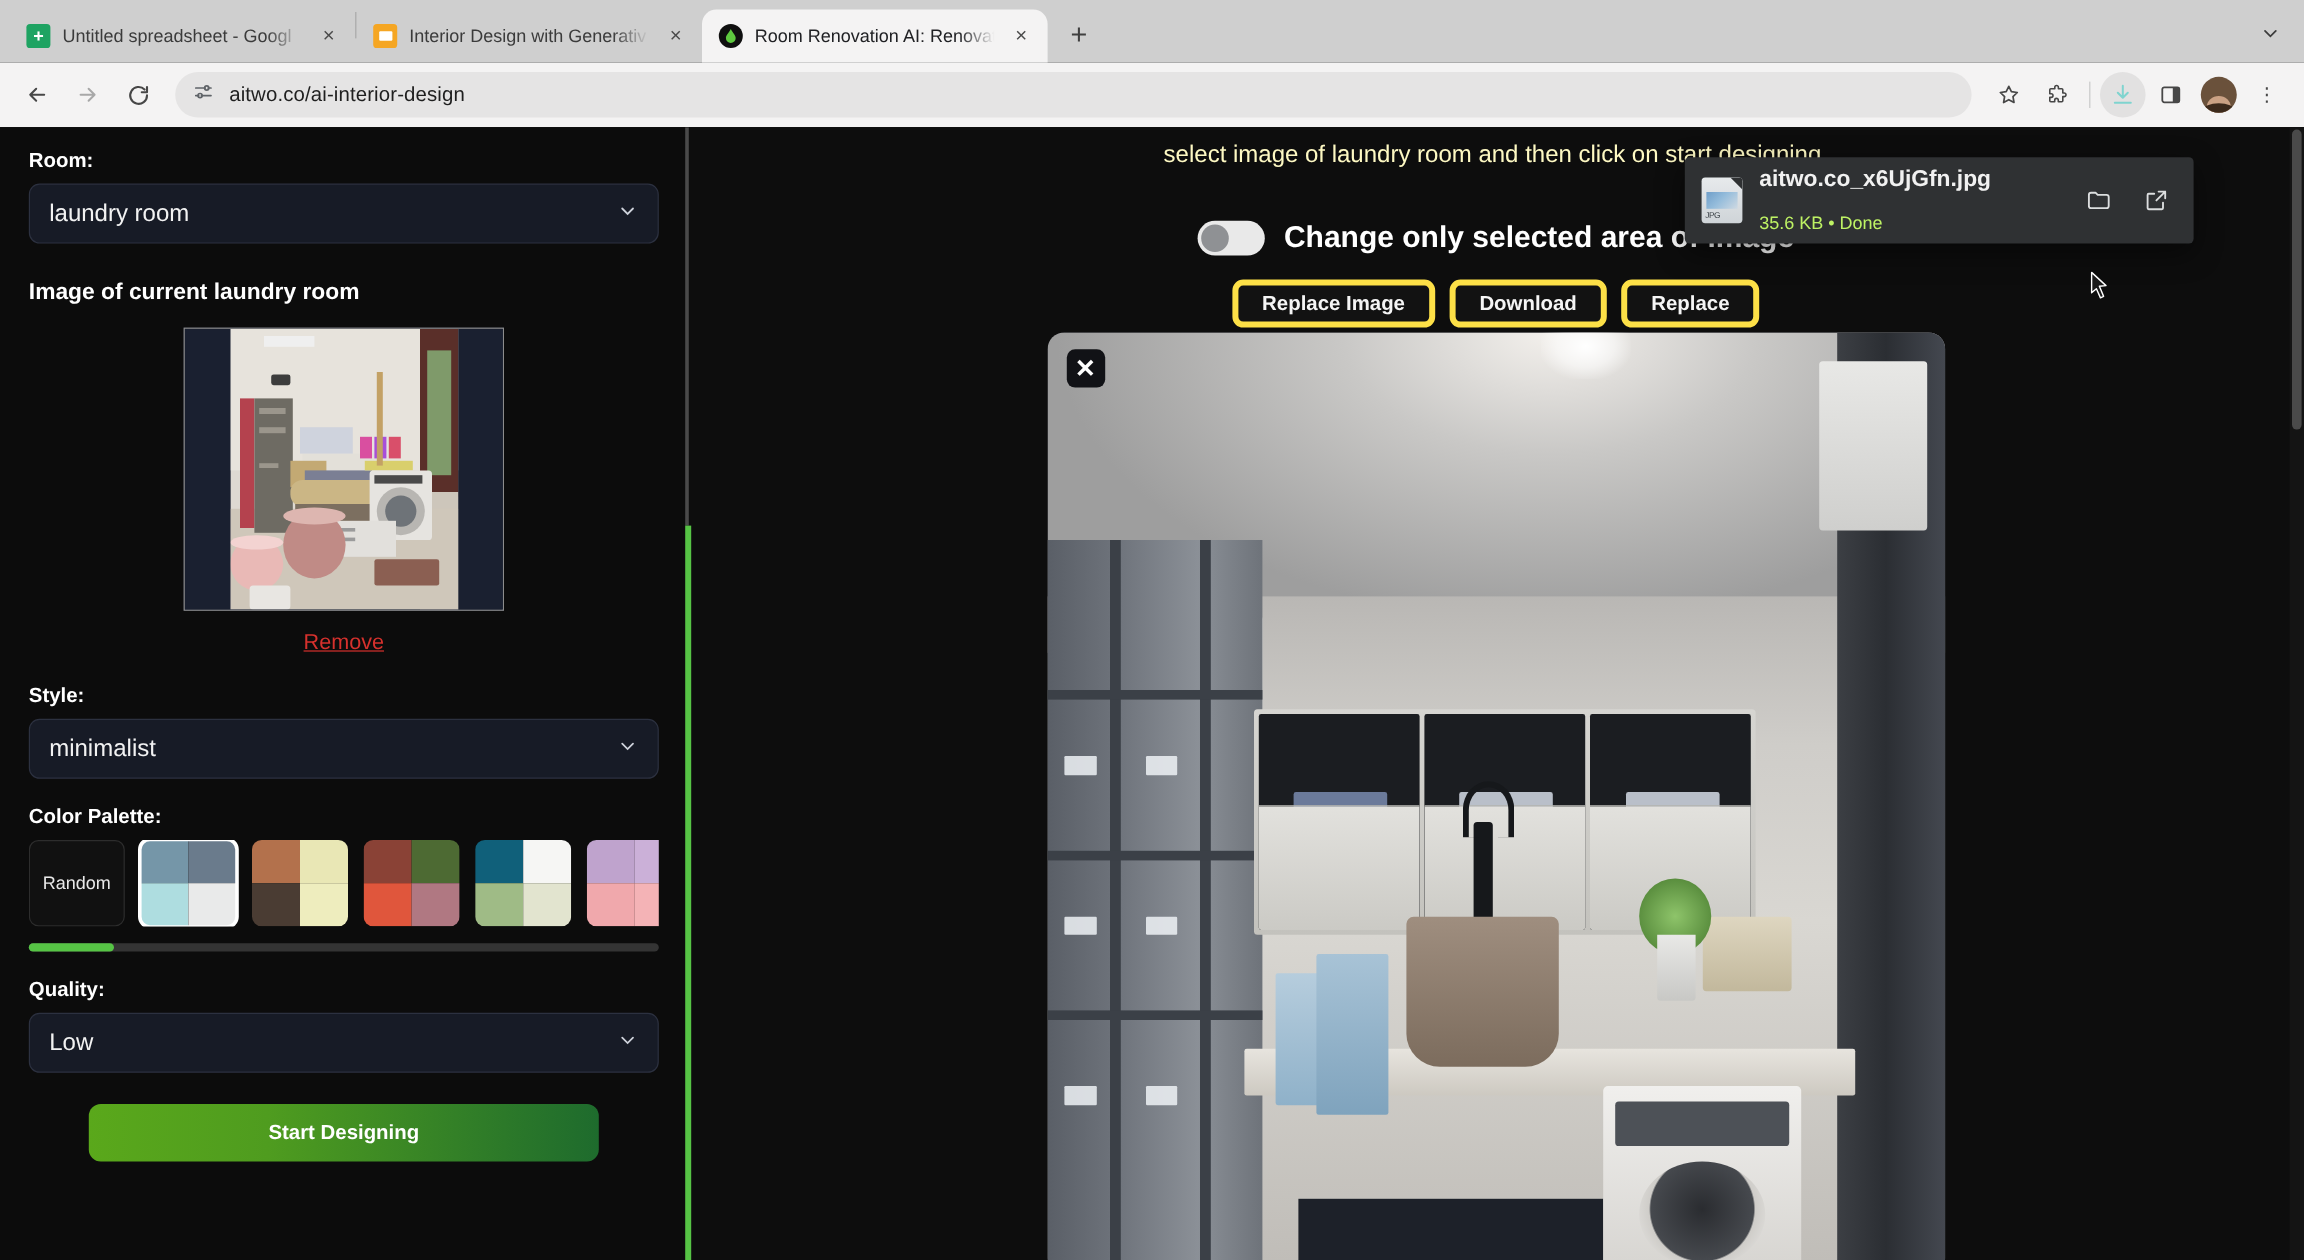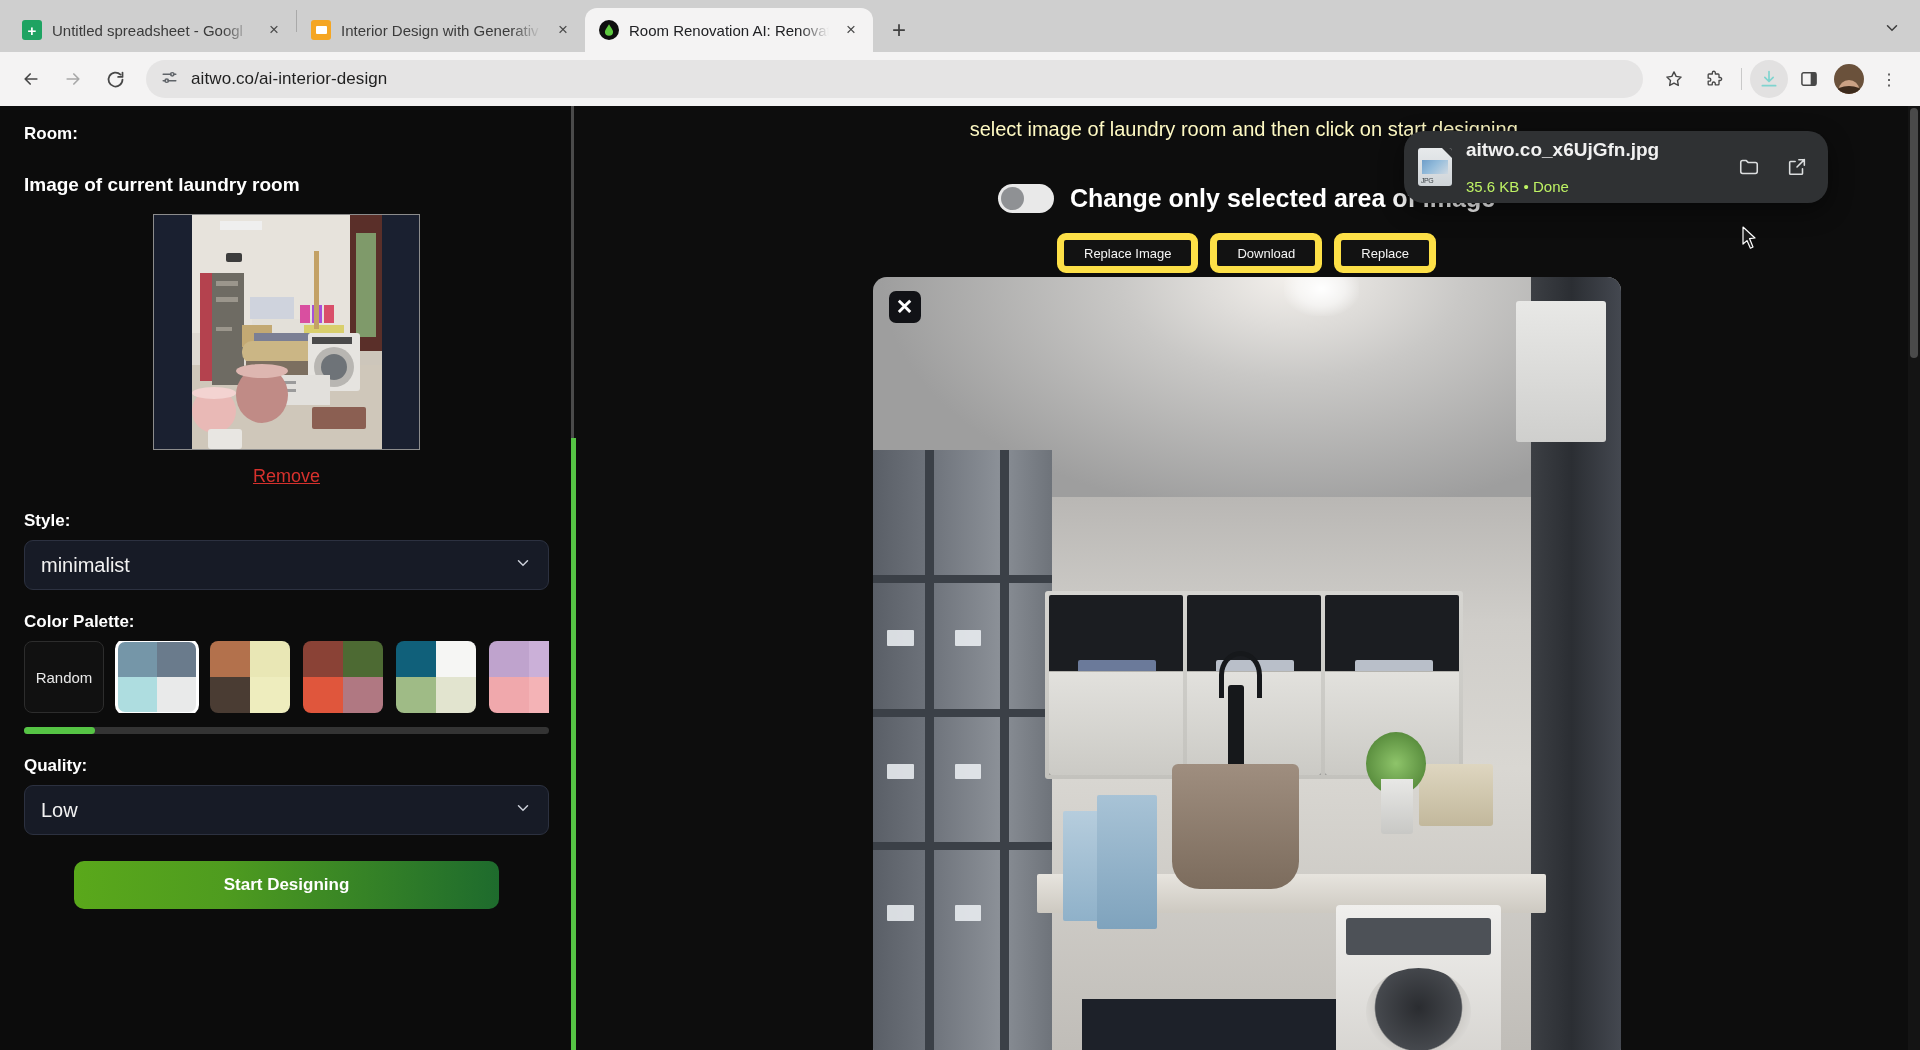--- a/index.html
+++ b/index.html
@@ -171,23 +171,23 @@
     border-radius: 50%; background: #8f9194;
   }
   .toggle-label { font-size: 25px; font-weight: bold; color: #ffffff; }
 
   .btn-row {
     position: absolute; left: 0; right: 0; top: 127px;
     display: flex; align-items: center; justify-content: center; gap: 12px;
   }
   .ghost-btn {
     height: 40px; padding: 0 20px; border-radius: 9px;
-    background: #121212; border: 7px solid #fde047;
+    background: #121212; border: 5px solid #fde047;
     display: flex; align-items: center; justify-content: center;
-    color: #f5f5f5; font-size: 13px; font-weight: normal;
+    color: #f5f5f5; font-size: 17px; font-weight: bold;
   }
 
   .preview {
     position: absolute; left: 50%; transform: translateX(-50%);
     top: 171px; width: 748px; height: 785px;
     border-radius: 14px; overflow: hidden; background: #2a2d33;
   }
   .preview-close {
     position: absolute; left: 16px; top: 14px; z-index: 6;
     width: 32px; height: 32px; border-radius: 7px; background: #111216;
@@ -299,21 +299,21 @@
   }
 
   
   .page-scroll { position: absolute; right: 0; top: 0; bottom: 0; width: 12px; background: #141414; }
   .page-scroll .bar { position: absolute; right: 2px; top: 2px; width: 8px; height: 250px; background: #4a4a4a; border-radius: 4px; }
 
   
   .dl-bubble {
     position: absolute; right: 92px; top: 25px; z-index: 50;
     width: 424px; height: 72px;
-    background: #2f3133; border-radius: 20px;
+    background: #2f3133; border-radius: 4px;
     display: flex; align-items: center; gap: 14px;
     padding: 0 14px;
     box-shadow: 0 8px 24px rgba(0,0,0,.45);
   }
   .dl-fileicon {
     width: 34px; height: 38px; flex: none;
     background: linear-gradient(180deg,#e7eaec 0%, #cfd4d8 100%);
     border-radius: 3px; position: relative; overflow: hidden;
   }
   .dl-fileicon::before {
@@ -436,20 +436,28 @@
       </div>
       <div class="tbtn">⋮</div>
     </div>
   </div>
 
   <div class="viewport">
 
     <div class="sidebar">
 
       <div class="field-label">Room:</div>
+      <div class="select">
+        <span class="val">laundry room</span>
+        <span class="caret">
+          <svg width="18" height="18" viewBox="0 0 24 24">
+              <path d="M6 9l6 6 6-6" stroke="#cdd1da" stroke-width="2" fill="none" stroke-linecap="round"></path>
+            </svg>
+        </span>
+      </div>
 
       <div class="img-heading">Image of current laundry room</div>
 
       <div class="thumb-wrap">
         <div class="thumb">
           
           <svg width="265" height="234" viewBox="0 0 265 234" preserveAspectRatio="none">
             <rect x="0" y="0" width="265" height="234" fill="#1a2030"></rect>
             <rect x="38" y="0" width="190" height="234" fill="#ded9d2"></rect>
             <rect x="38" y="0" width="190" height="118" fill="#e7e3dc"></rect>

